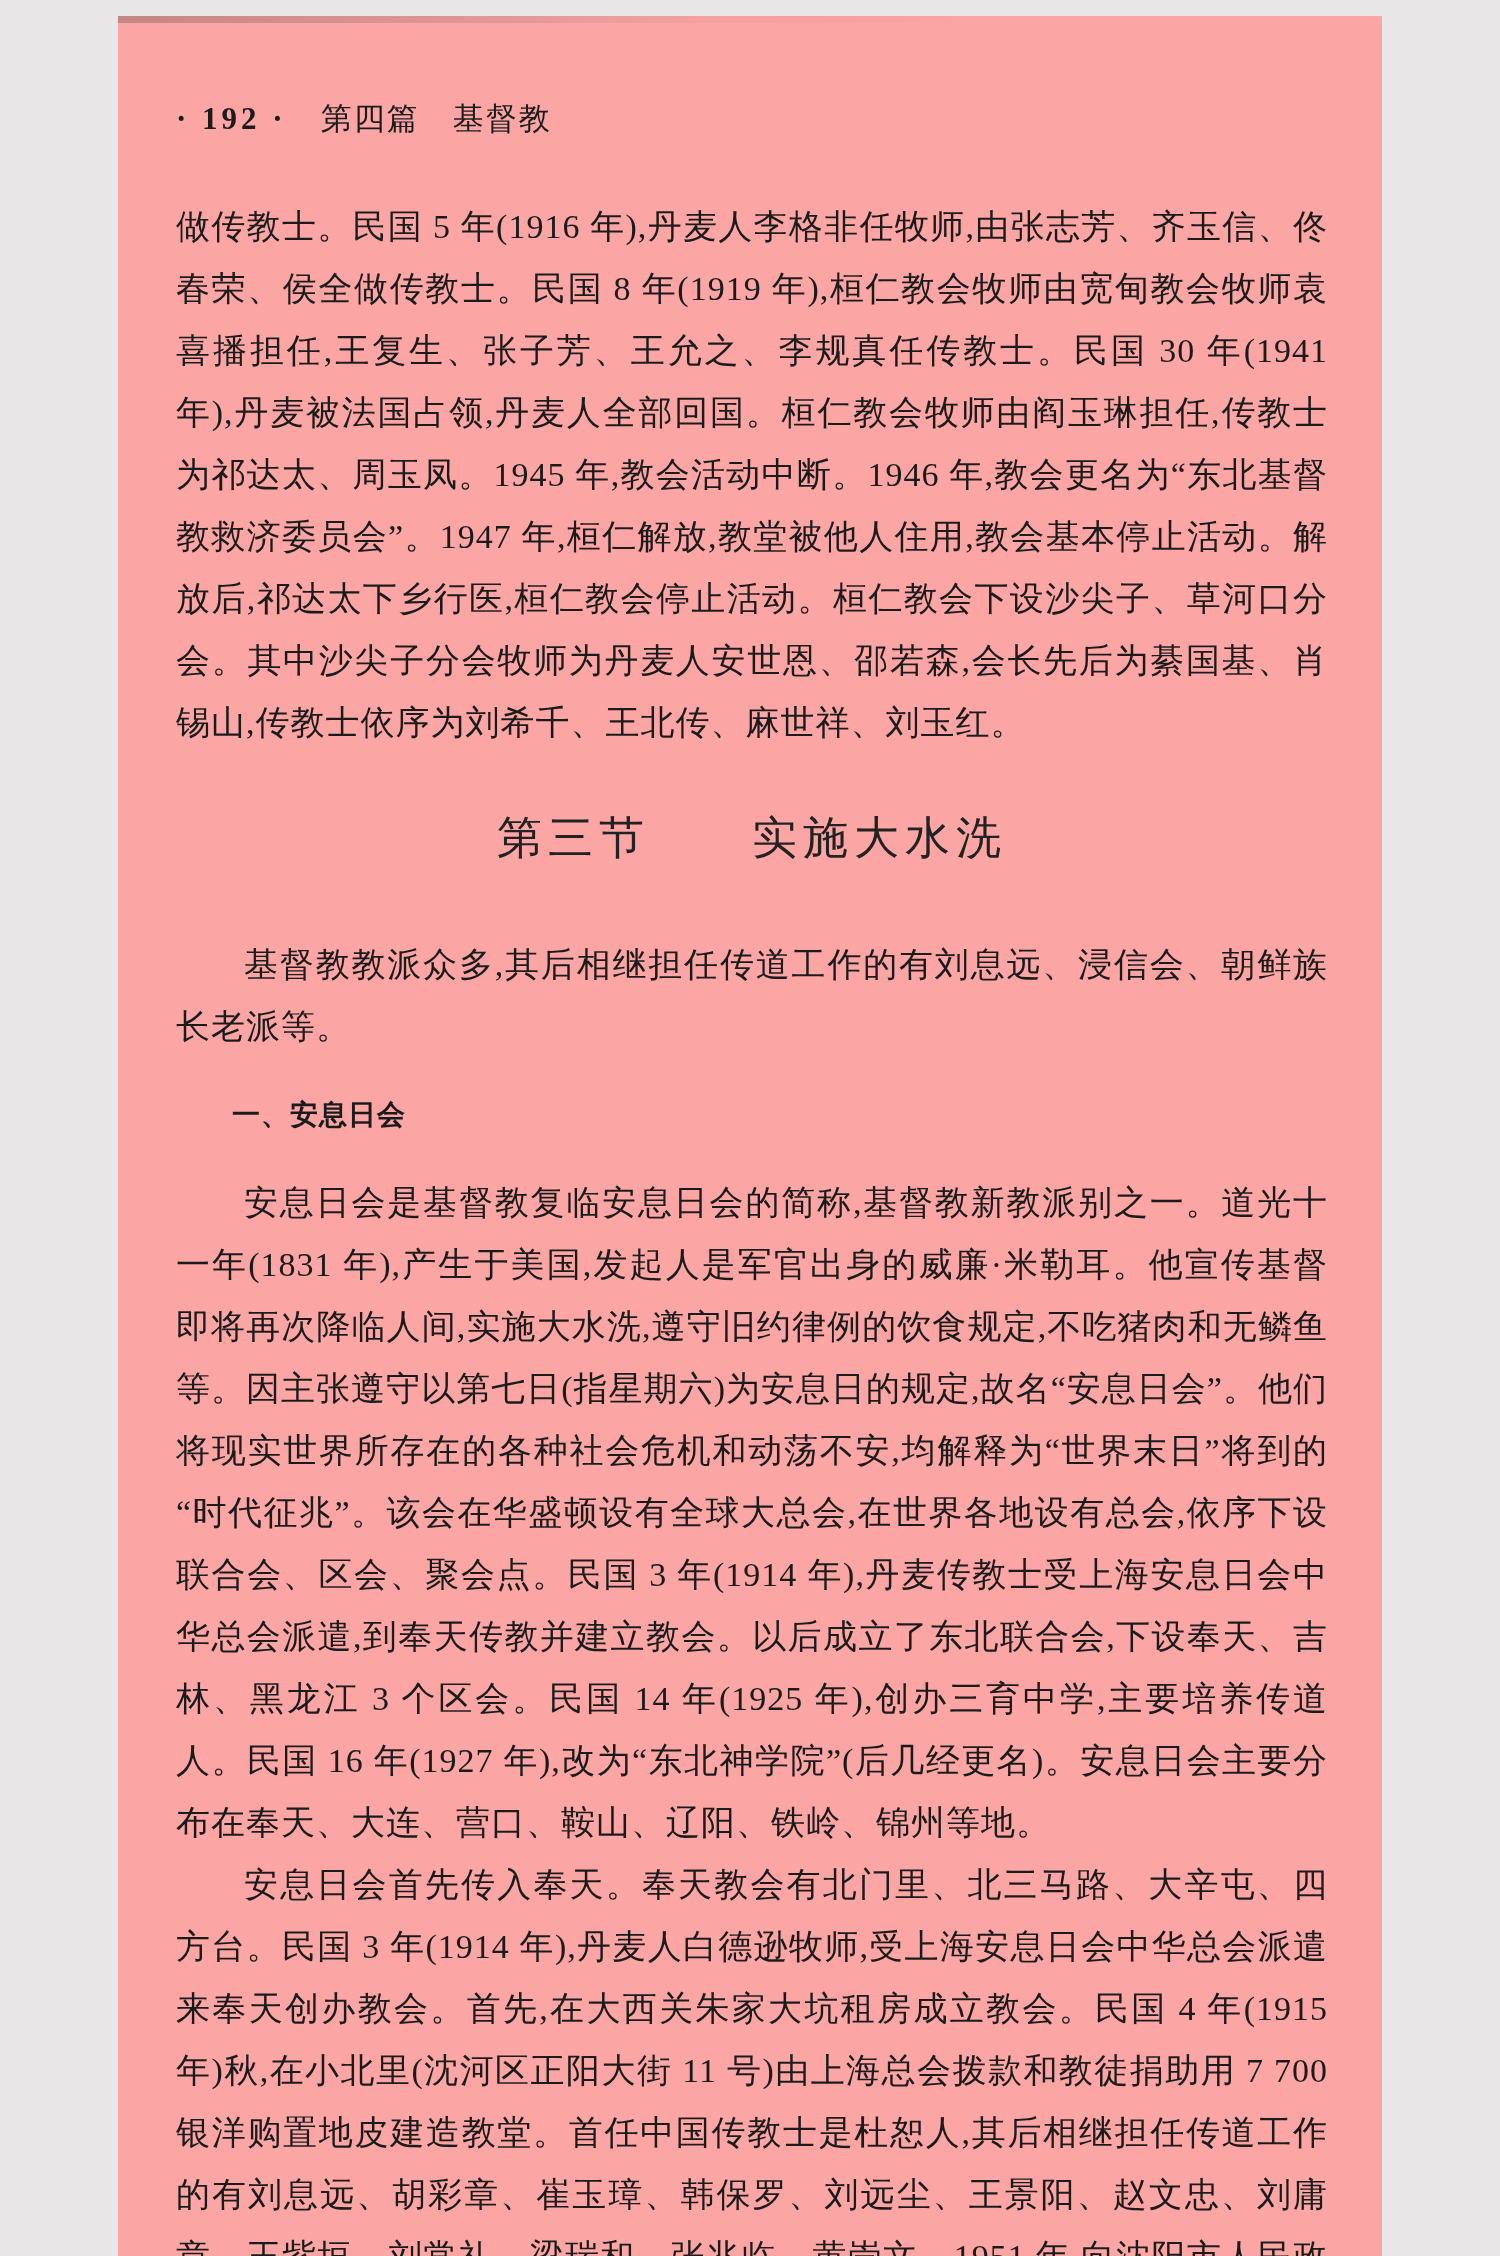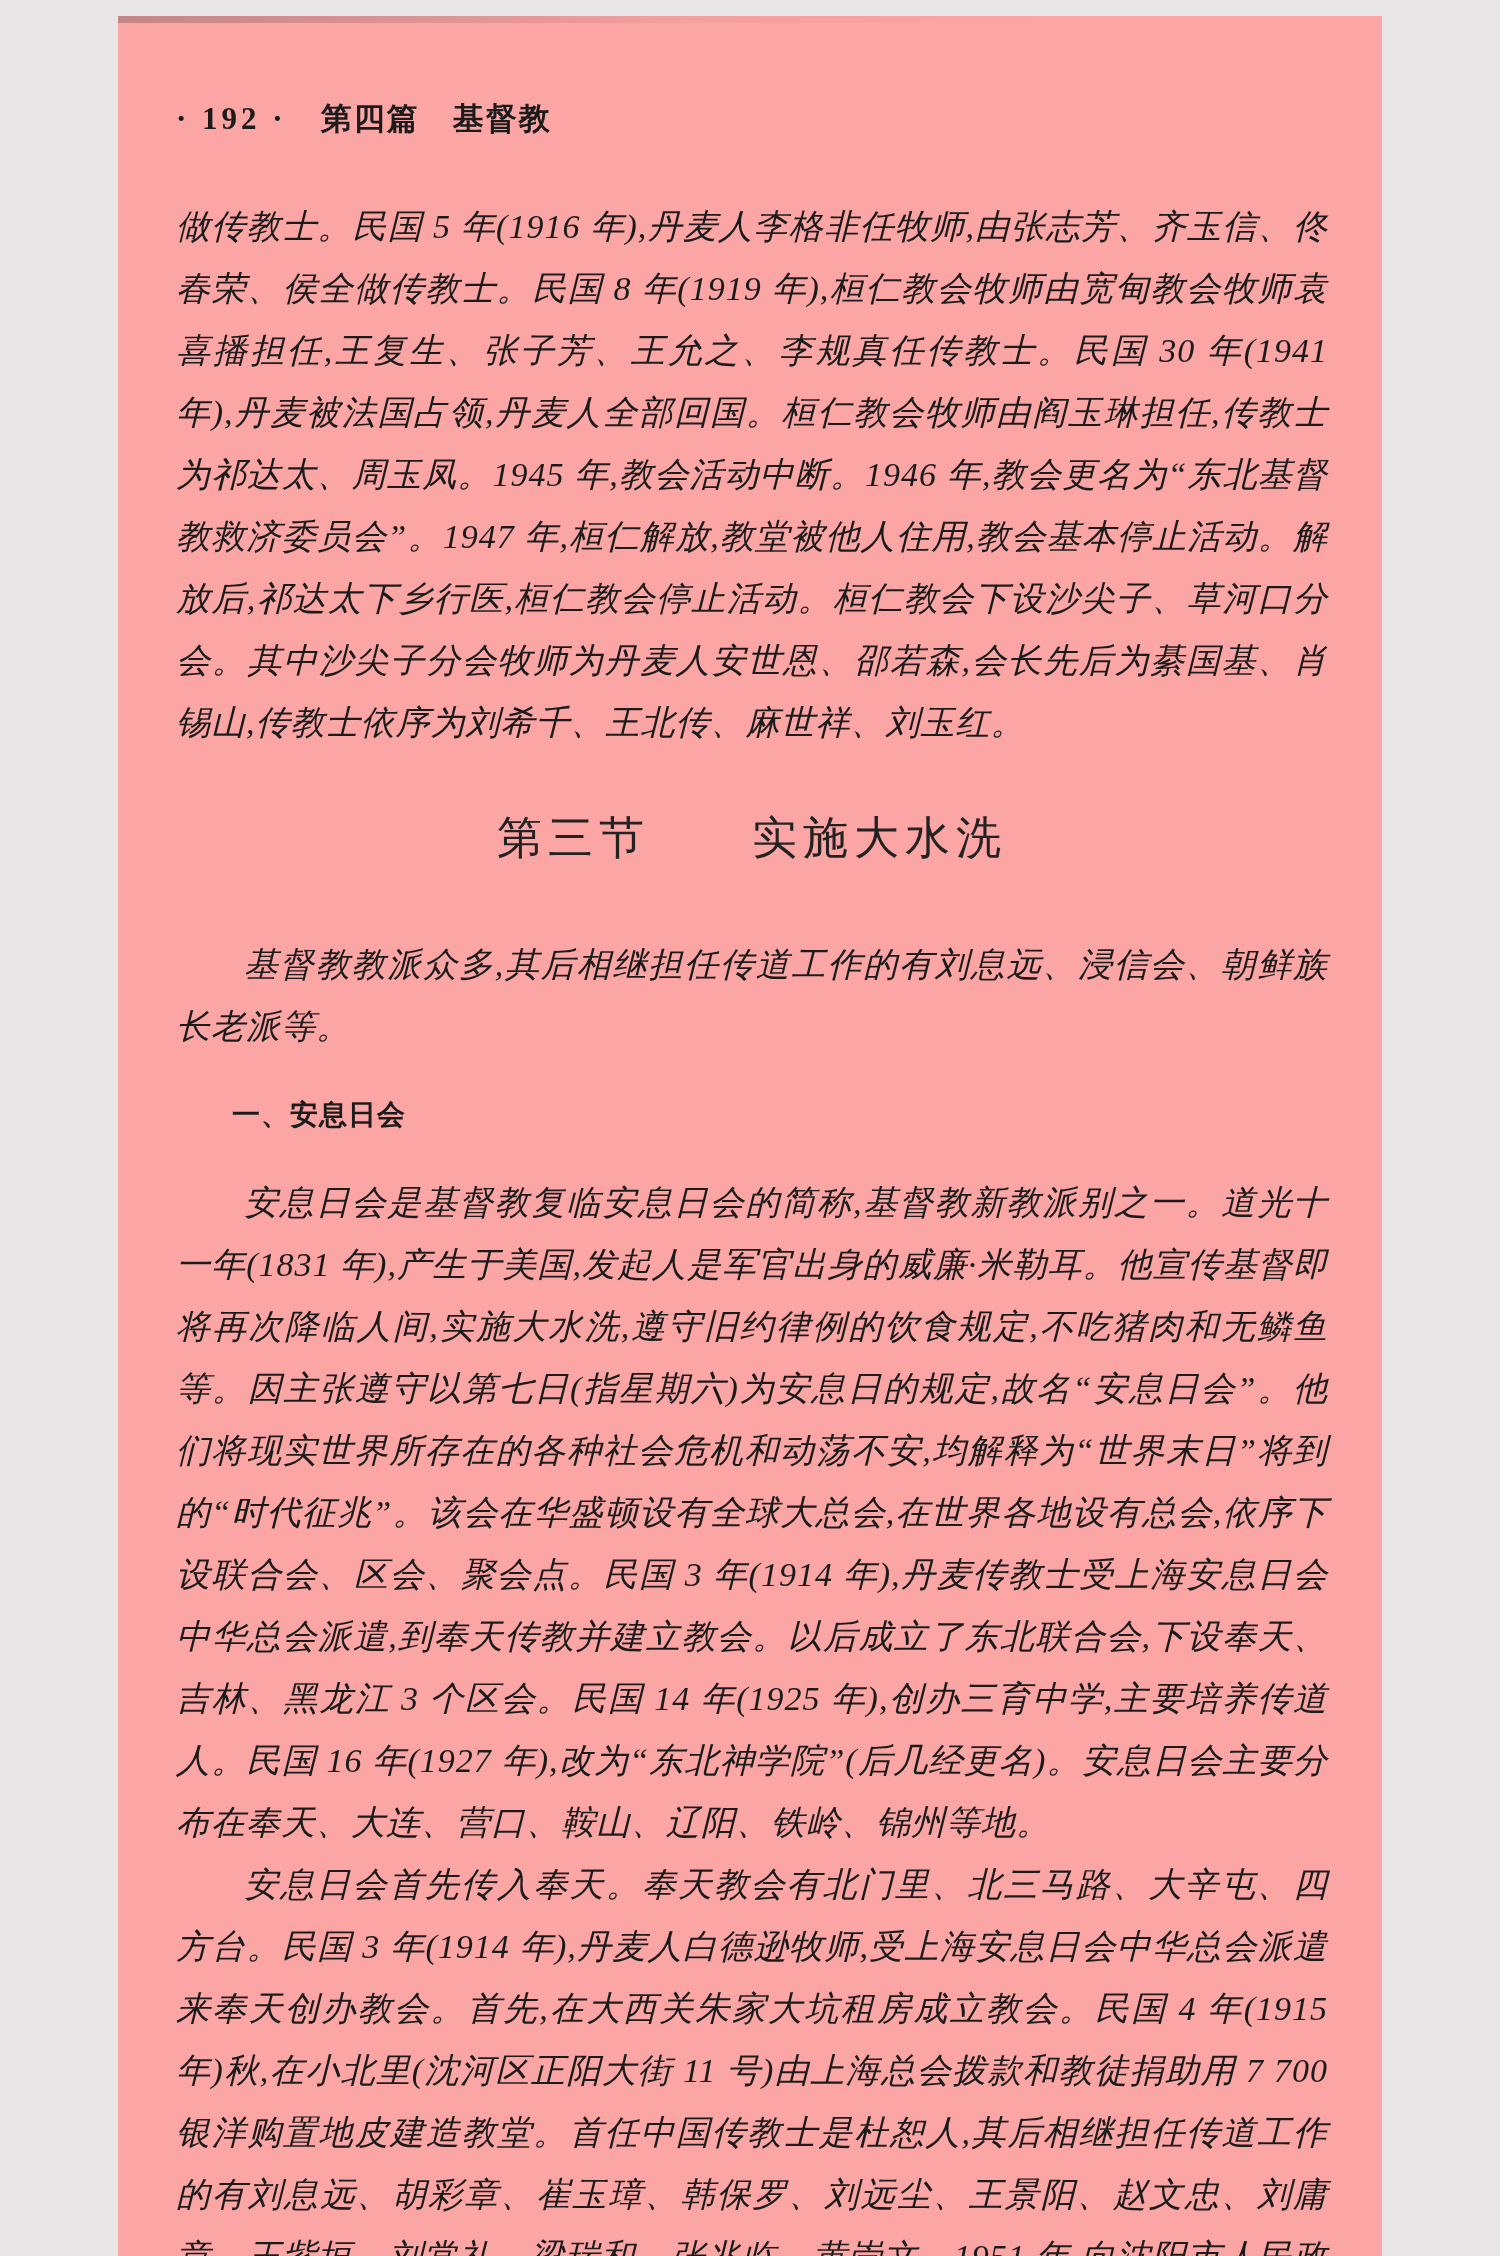--- a/index.html
+++ b/index.html
@@ -34,32 +34,31 @@
     gap: 34px;
     font-size: 31px;
     margin-bottom: 56px;
   }
   .page-number {
     letter-spacing: 4px;
     font-weight: bold;
   }
   .part-title {
     font-family: "Liberation Sans", "DejaVu Sans", sans-serif;
-    font-weight: bold;
+    font-weight: normal;
     letter-spacing: 2px;
   }
 
   .body-text {
     margin: 0;
     font-size: 34px;
     line-height: 62px;
     letter-spacing: 1px;
     text-align: justify;
     text-justify: inter-ideograph;
-    font-style: italic;
   }
   .indent { text-indent: 2em; }
   .no-indent { text-indent: 0; }
 
   .section-heading {
     margin: 54px 0 66px 0;
     text-align: center;
     font-size: 45px;
     font-weight: normal;
     letter-spacing: 6px;

